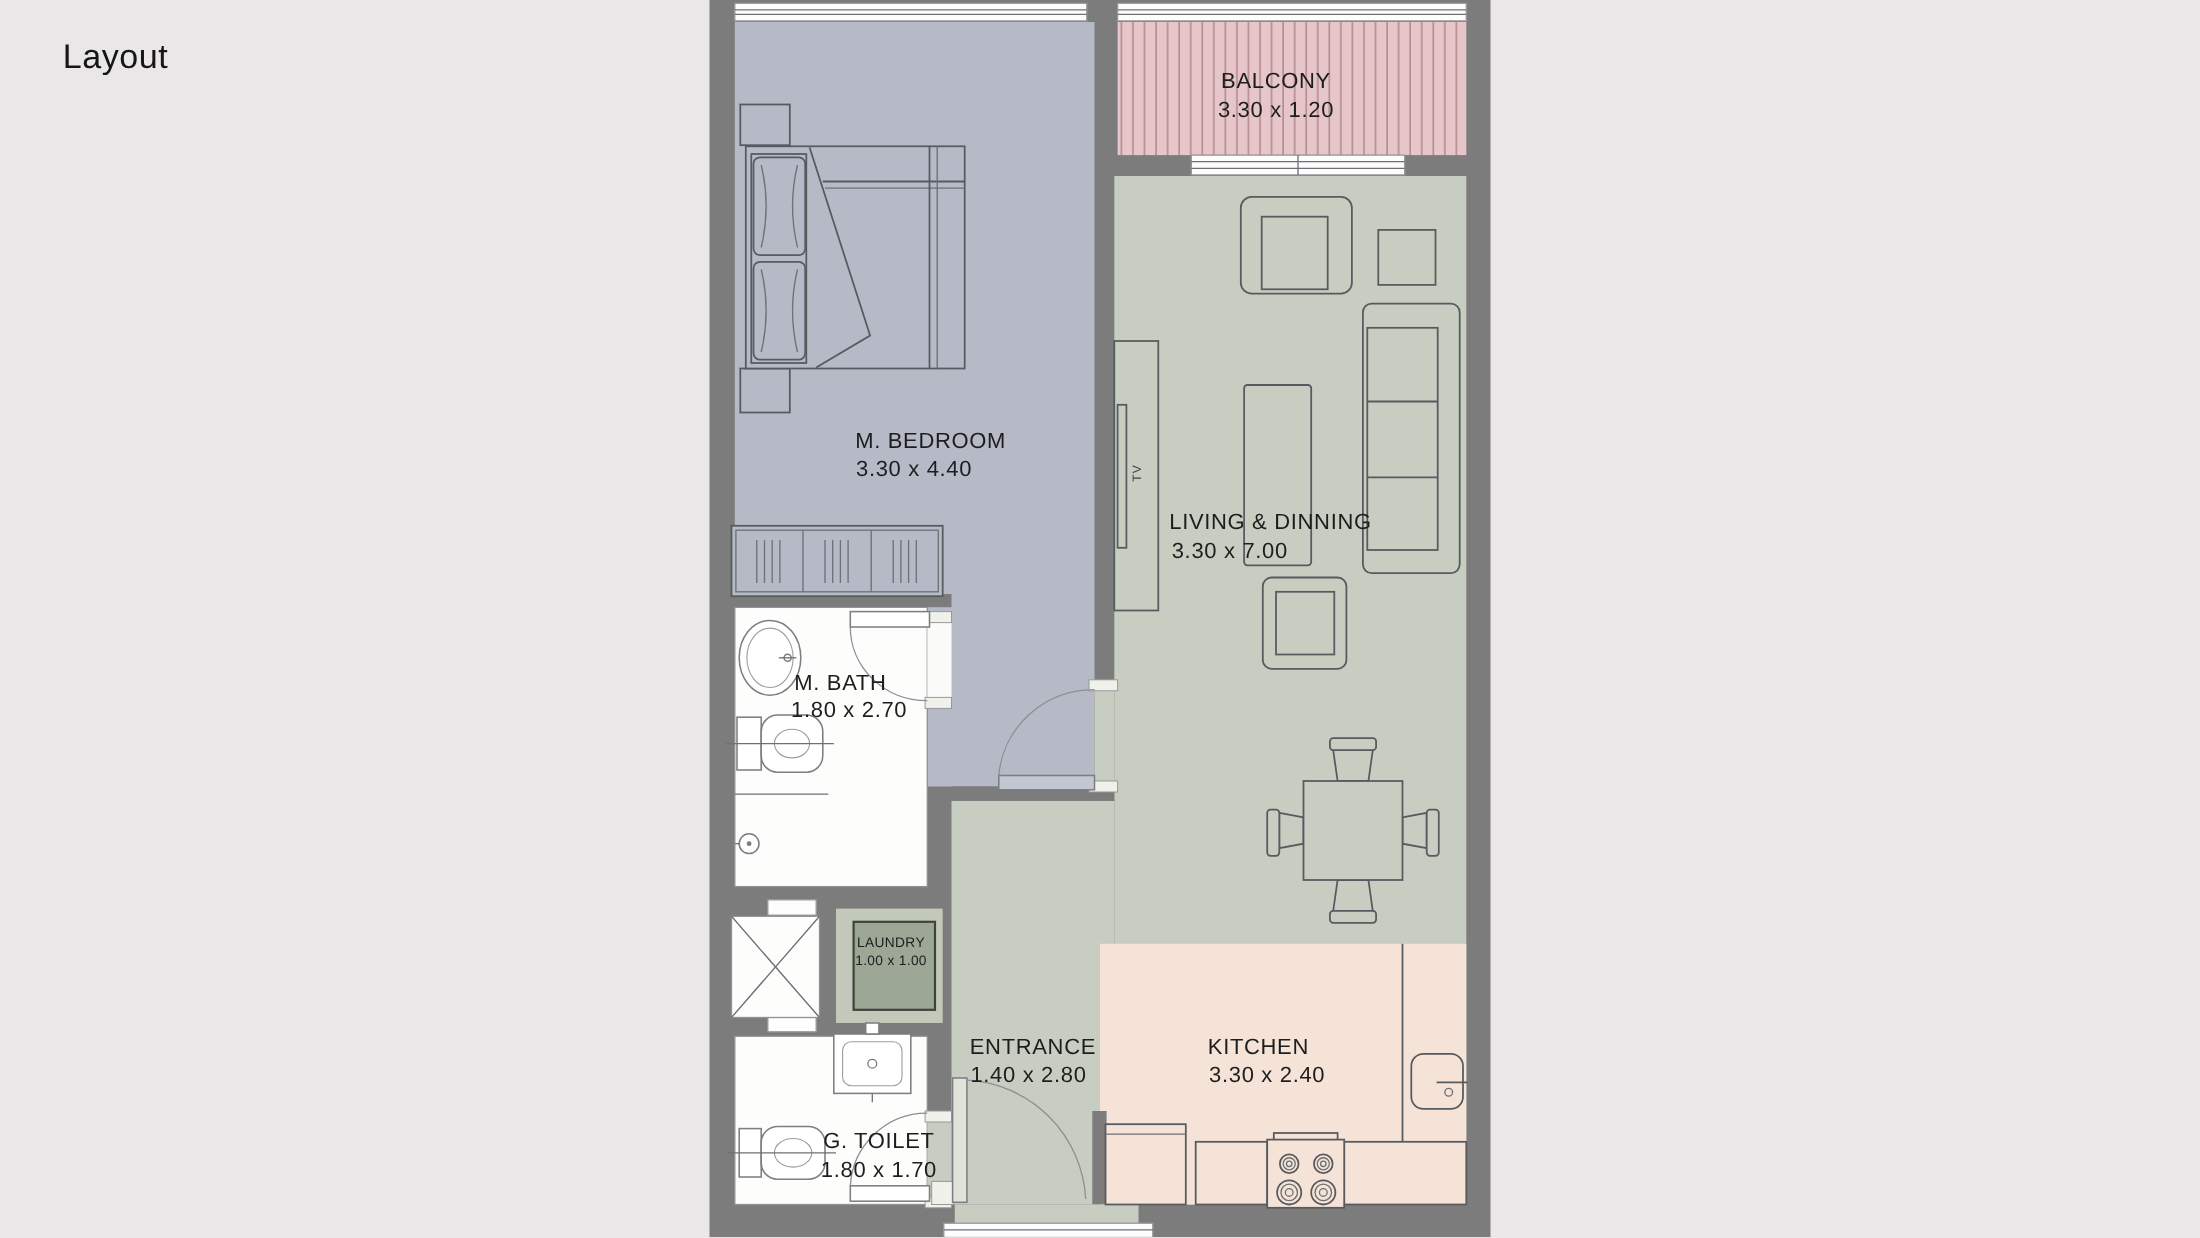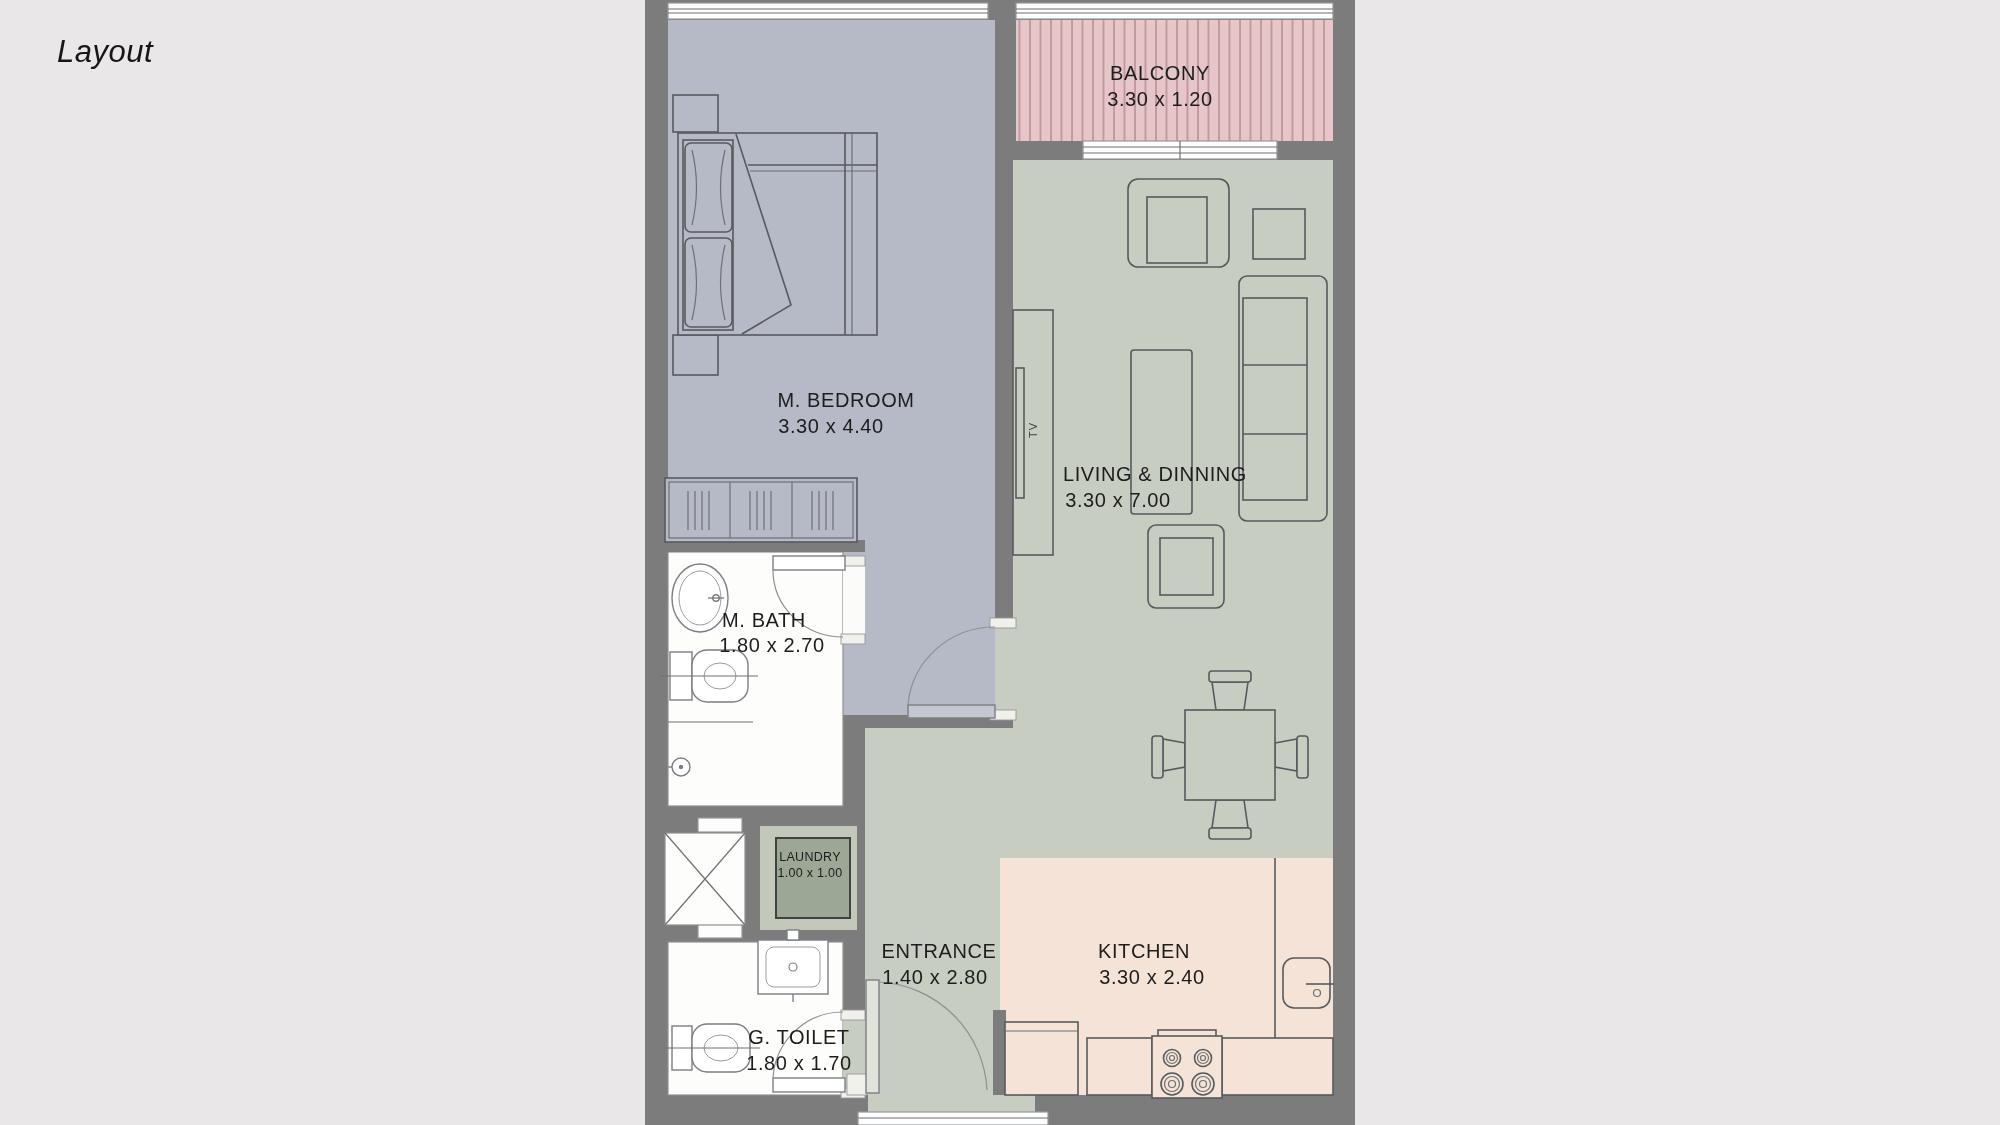--- a/index.html
+++ b/index.html
@@ -1,19 +1,19 @@
 <!DOCTYPE html>
 <html><head>
 <meta charset="utf-8">
 <style>
   html,body { margin:0; padding:0; background:#e9e7e8; }
   #page { position:relative; width:2000px; height:1125px; background:#e9e7e8; overflow:hidden;
           font-family:"Liberation Sans", sans-serif; }
   #plan-title { position:absolute; left:57px; top:34px; font-size:31px; font-weight:400;
-                color:#161616; letter-spacing:0.5px;font-style:italic; }
+                color:#161616; letter-spacing:0.5px; }
   svg text { font-family:"Liberation Sans", sans-serif; fill:#1d1d1d; }
   .rl { font-size:20px; letter-spacing:0.6px; }
   .rs { font-size:12.5px; letter-spacing:0.3px; }
   .tv { font-size:11px; letter-spacing:1px; fill:#3c3f42; }
   .ln  { stroke:#575a5e; stroke-width:1.6; fill:none; }
   .lnt { stroke:#6d7074; stroke-width:1.2; fill:none; }
   .fb  { fill:#b5bac6; stroke:#575a5e; stroke-width:1.6; }
   .fg  { fill:#c7cdc1; stroke:#575a5e; stroke-width:1.6; }
   .fk  { fill:#f4e3d6; stroke:#575a5e; stroke-width:1.6; }
   .wh  { fill:#fdfdfc; stroke:#8f9092; stroke-width:1.2; }

